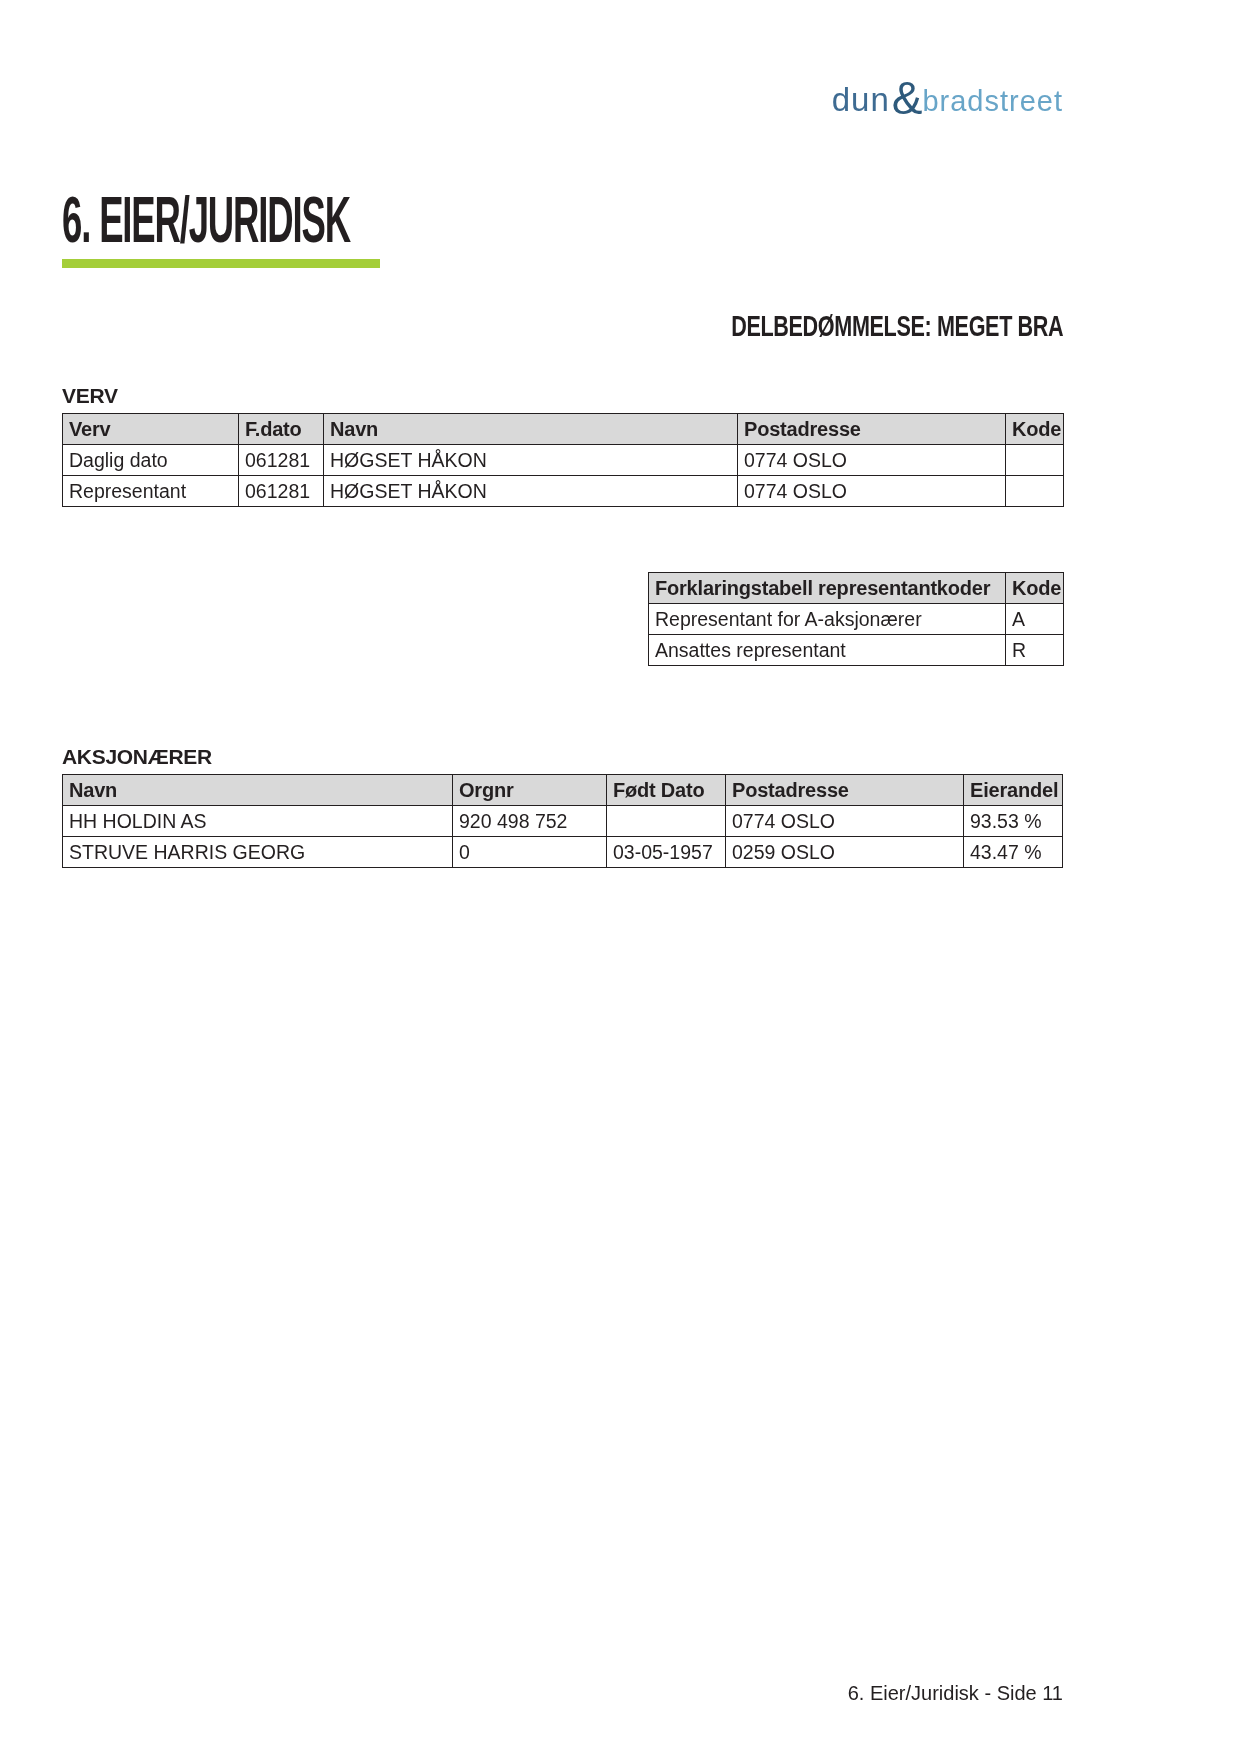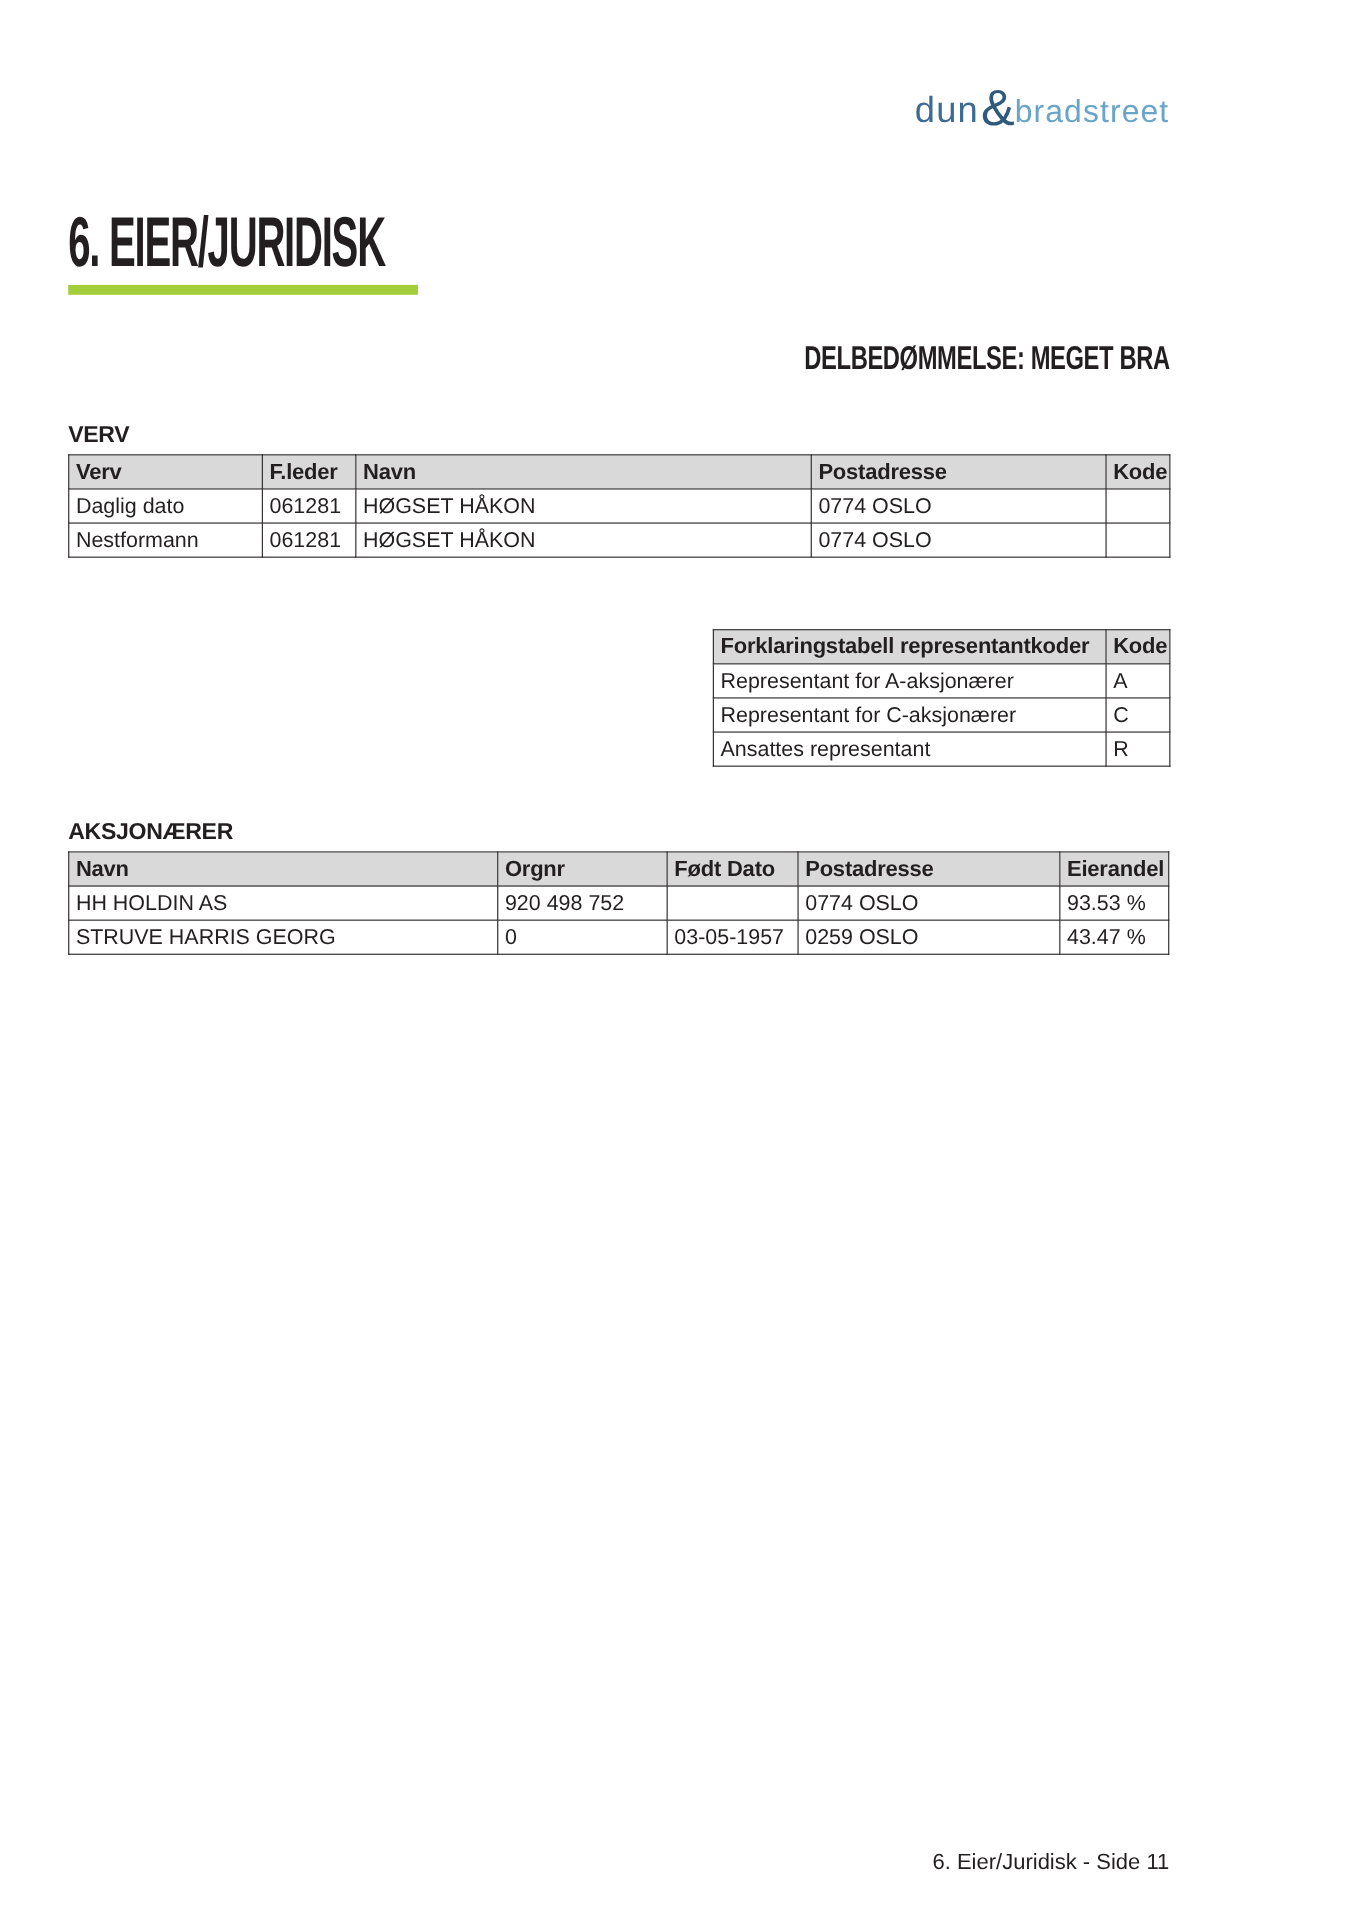--- a/index.html
+++ b/index.html
@@ -105,36 +105,36 @@
     <colgroup>
       <col style="width:176px">
         <col style="width:85px">
         <col style="width:414px">
         <col style="width:268px">
         <col style="width:58px">
     </colgroup>
     <thead>
         <tr>
           <th>Verv</th>
-          <th>F.leder</th>
+          <th>F.dato</th>
           <th>Navn</th>
           <th>Postadresse</th>
           <th>Kode</th>
         </tr>
       </thead>
     <tbody>
         <tr>
           <td>Daglig dato</td>
           <td>061281</td>
           <td>HØGSET HÅKON</td>
           <td>0774 OSLO</td>
           <td></td>
         </tr>
         <tr>
-          <td>Nestformann</td>
+          <td>Representant</td>
           <td>061281</td>
           <td>HØGSET HÅKON</td>
           <td>0774 OSLO</td>
           <td></td>
         </tr>
       </tbody>
   </table>
 
   <table class="doc fork-table">
     <colgroup>
@@ -144,24 +144,20 @@
     <thead>
         <tr>
           <th>Forklaringstabell representantkoder</th>
           <th>Kode</th>
         </tr>
       </thead>
     <tbody>
         <tr>
           <td>Representant for A-aksjonærer</td>
           <td>A</td>
-        </tr>
-        <tr>
-          <td>Representant for C-aksjonærer</td>
-          <td>C</td>
         </tr>
         <tr>
           <td>Ansattes representant</td>
           <td>R</td>
         </tr>
       </tbody>
   </table>
 
   <div class="section-label label-aksj">AKSJONÆRER</div>
   <table class="doc aksj-table">

